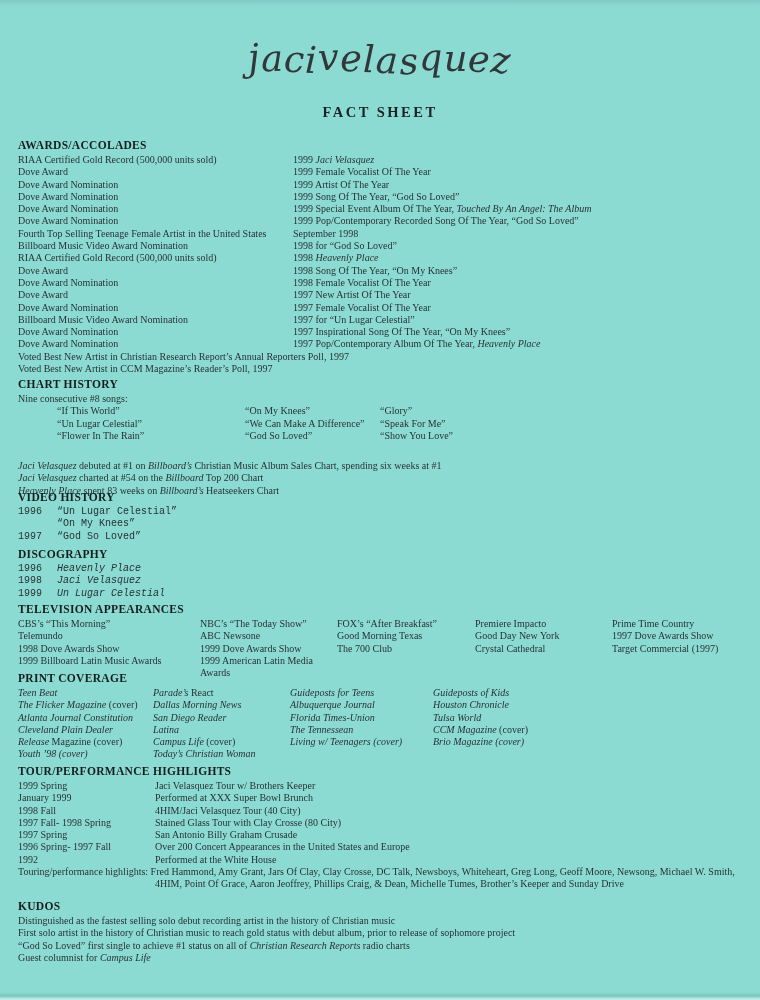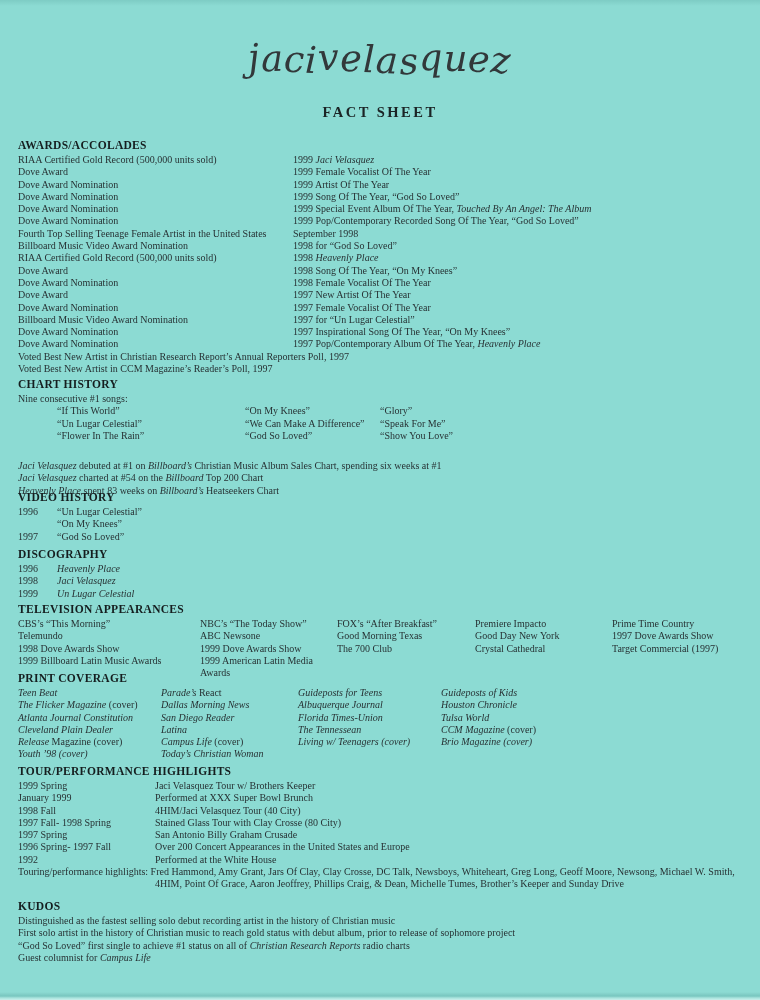--- a/index.html
+++ b/index.html
@@ -49,33 +49,33 @@
   .award-row{display:flex;}
   .award-left{width:275px;flex:none;}
   .award-right{flex:1;}
   
   .song-row{display:flex;padding-left:39px;}
   .song-row .c0{width:188px;flex:none;}
   .song-row .c1{width:135px;flex:none;}
   .song-row .c2{flex:1;}
   .chart-notes{margin-top:18px;}
   
-  .yr-row{display:flex;}
+  .yr-row{display:flex;font-family:Liberation Mono, monospace;}
   .yr{width:39px;flex:none;}
   .yr-title{flex:1;}
   .disc .yr-title{font-style:italic;}
   
   .cols5{display:flex;}
   .tv-col:nth-child(1){width:182px;flex:none;}
   .tv-col:nth-child(2){width:137px;flex:none;}
   .tv-col:nth-child(3){width:138px;flex:none;}
   .tv-col:nth-child(4){width:137px;flex:none;}
   .tv-col:nth-child(5){flex:1;}
   .pr-col:nth-child(1){width:135px;flex:none;}
-  .pr-col:nth-child(2){width:137px;flex:none;margin-left:8px;}
+  .pr-col:nth-child(2){width:137px;flex:none;}
   .pr-col:nth-child(3){width:143px;flex:none;}
   .pr-col:nth-child(4){width:137px;flex:none;}
   .pr-col:nth-child(5){flex:1;}
   
   .tour-row{display:flex;}
   .tour-date{width:137px;flex:none;}
   .tour-desc{flex:1;}
   .hang{padding-left:137px;text-indent:-137px;}
   
   .sec-awards{top:139px;}
@@ -165,21 +165,21 @@
         </div>
       </div>
     <div>
         <div class="line">Voted Best New Artist in Christian Research Report’s Annual Reporters Poll, 1997</div>
         <div class="line">Voted Best New Artist in CCM Magazine’s Reader’s Poll, 1997</div>
       </div>
   </section>
 
   <section class="sec sec-chart">
     <h2>CHART HISTORY</h2>
-    <div class="line">Nine consecutive #1 songs:</div>
+    <div class="line">Nine consecutive #8 songs:</div>
     <div>
         <div class="song-row">
           <div class="line c0">“If This World”</div>
           <div class="line c1">“On My Knees”</div>
           <div class="line c2">“Glory”</div>
         </div>
         <div class="song-row">
           <div class="line c0">“Un Lugar Celestial”</div>
           <div class="line c1">“We Can Make A Difference”</div>
           <div class="line c2">“Speak For Me”</div>

